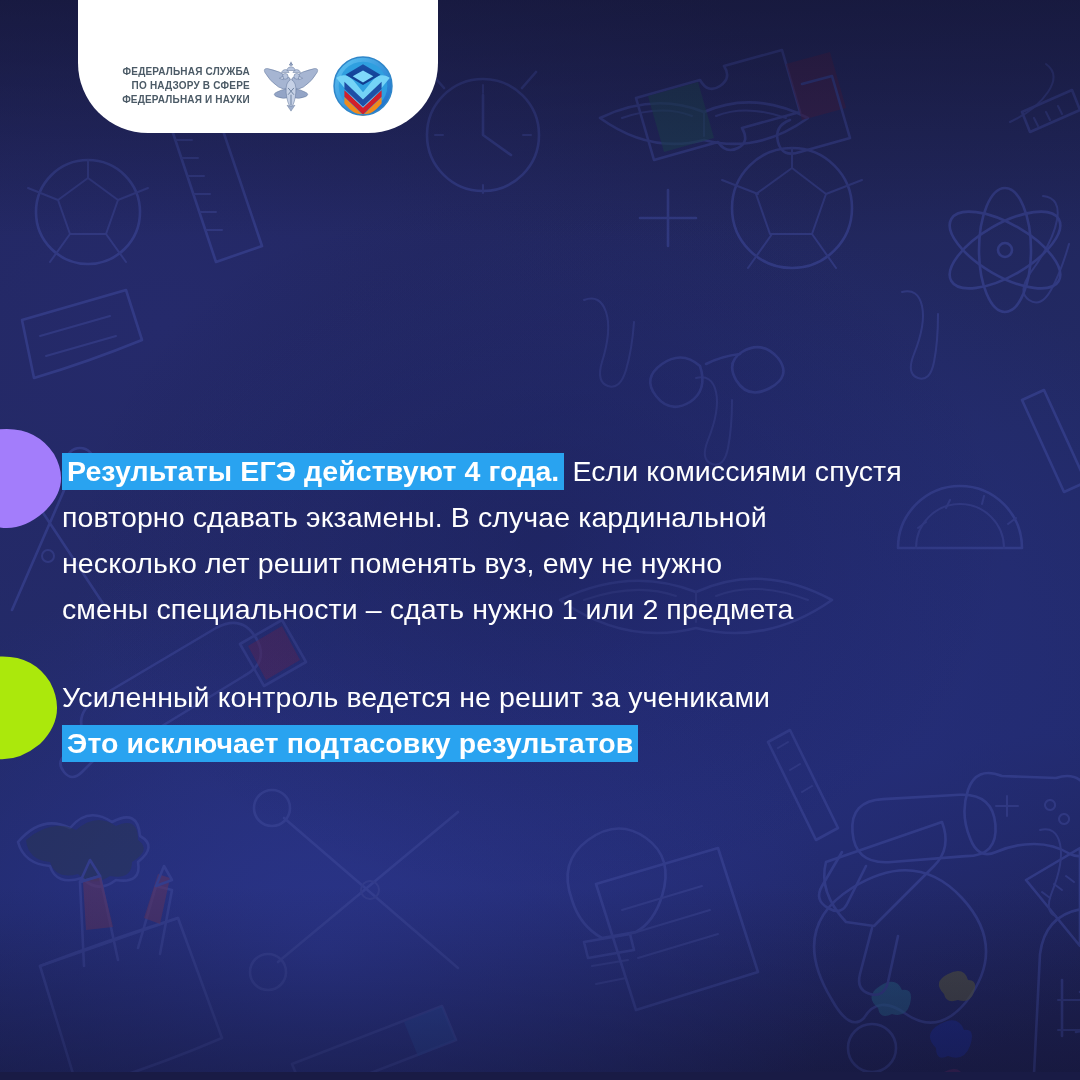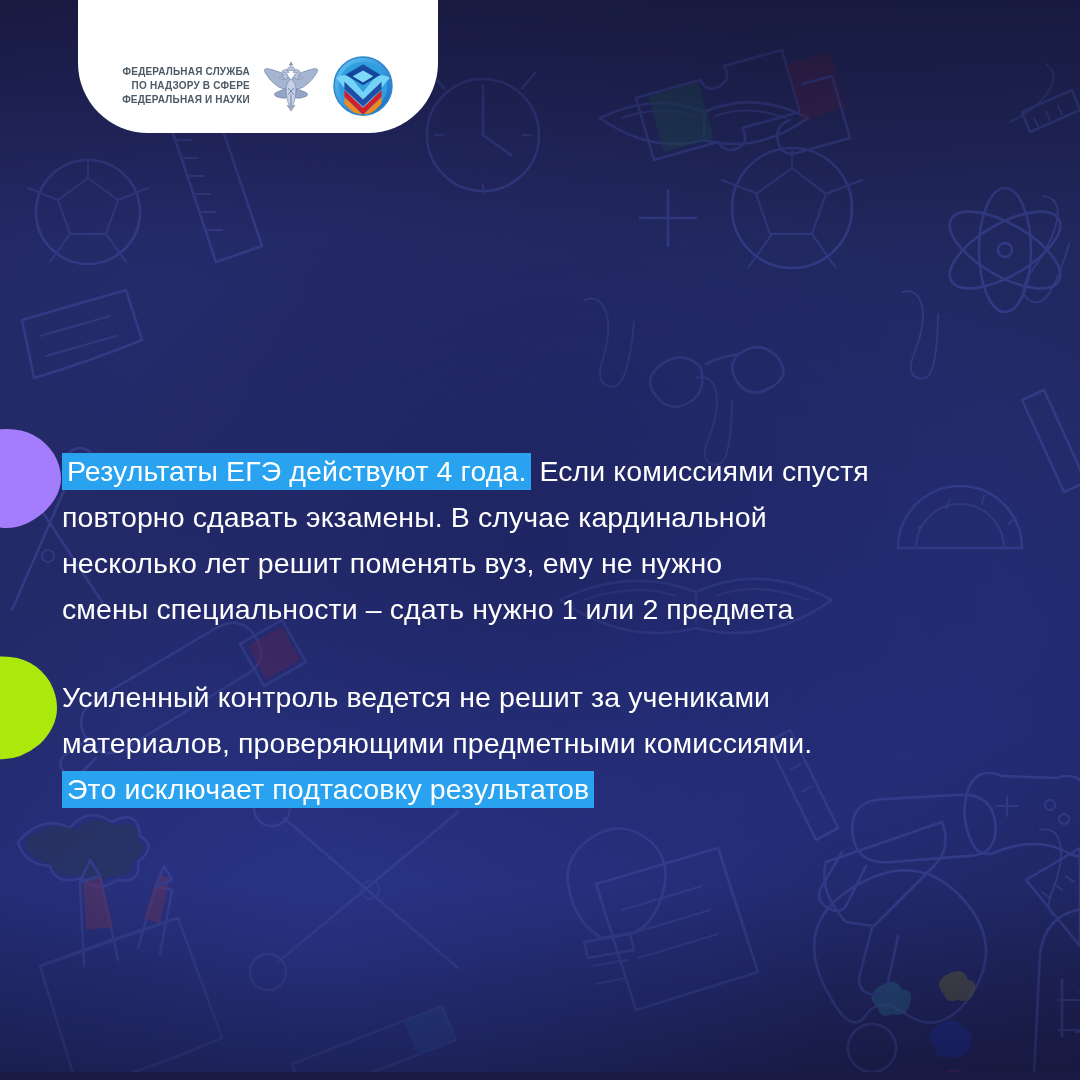--- a/index.html
+++ b/index.html
@@ -112,21 +112,21 @@
     color: #ffffff;
     font-size: 28.5px;
     line-height: 46px;
     letter-spacing: 0.1px;
   }
   .para + .para { margin-top: 42px; }
   .para .ln { display: block; white-space: nowrap; }
   .hl {
     background: #29a3f0;
     color: #ffffff;
-    font-weight: normal;
+    font-weight: bold;
     padding: 2px 5px 3px 5px;
     box-decoration-break: clone;
     -webkit-box-decoration-break: clone;
   }
 
   
   .blob {
     position: absolute;
     z-index: 2;
   }
@@ -422,20 +422,19 @@
 
     <div class="para">
       <span class="ln"><span class="hl">Результаты ЕГЭ действуют 4 года.</span><span> Если комиссиями спустя</span></span>
       <span class="ln">повторно сдавать экзамены. В случае кардинальной</span>
       <span class="ln">несколько лет решит поменять вуз, ему не нужно</span>
       <span class="ln">смены специальности – сдать нужно 1 или 2 предмета</span>
     </div>
 
     <div class="para">
       <span class="ln">Усиленный контроль ведется не решит за учениками</span>
-      <span class="ln">материалов, проверяющими предметными комиссиями.</span>
       <span class="ln"><span class="hl">Это исключает подтасовку результатов</span></span>
     </div>
 
   </div>
 
   <div class="bottom-strip"></div>
 </div>
 
 </body></html>

